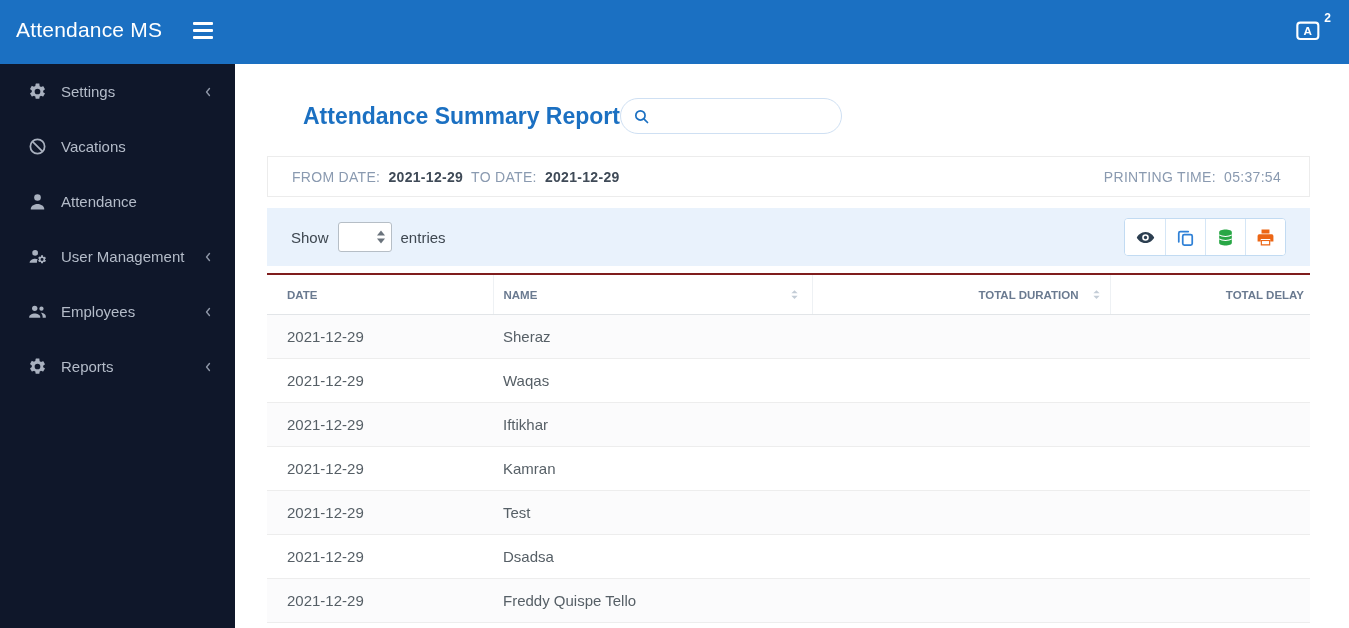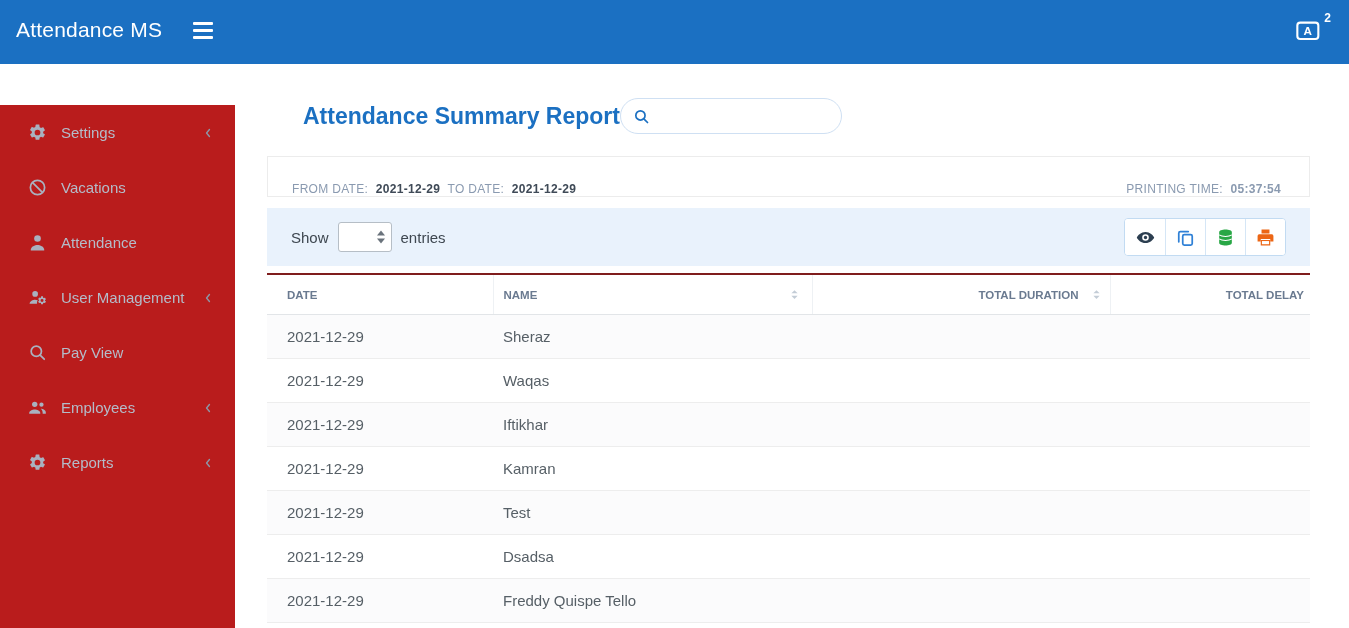--- a/index.html
+++ b/index.html
@@ -16,40 +16,40 @@
   .lang-btn { position: relative; background: none; border: none; cursor: pointer; color: #fff; display:flex; align-items:center; }
   .lang-badge { position: absolute; top: -9px; right: -8px; color: #fff; font-size: 12px; font-weight: bold; }
   .user-menu { display: flex; align-items: center; gap: 10px; cursor: pointer; color: #fff; }
   .avatar { width: 40px; height: 40px; border-radius: 50%; overflow: hidden; background: #dfe6ec; flex: none; }
   .avatar svg { width: 100%; height: 100%; display: block; }
   .welcome { font-size: 13.5px; line-height: 1.35; }
   .chev-down { width: 14px; height: 14px; color: #fff; }
 
   
   .layout { display: flex; height: 564px; }
-  .sidebar { width: 235px; min-width: 235px; background: #b91c1c; margin-top: 41px; }
+  .sidebar { width: 235px; min-width: 235px; background: #0f172a; }
   .nav-item { height: 55px; display: flex; align-items: center; gap: 14px; padding: 0 20px 0 28px; color: #b4bcc9; font-size: 15px; cursor: pointer; }
   .nav-icon { width: 19px; height: 19px; color: #a9b1bf; flex: none; display: flex; }
   .nav-icon svg { width: 100%; height: 100%; }
   .nav-chevron { margin-left: auto; width: 14px; height: 14px; color: #8d96a6; flex: none; }
 
   .main { flex: 1; padding: 0 39px 0 32px; background: #fff; }
 
   
   .title-row { display: flex; align-items: center; justify-content: flex-start; margin-top: 34px; margin-left: 36px; }
   .page-title { color: #1b70c2; font-size: 23px; font-weight: 700; }
   .search-pill { width: 222px; height: 36px; border: 1px solid #cfe0f3; border-radius: 18px; display: flex; align-items: center; padding: 0 12px; gap: 8px; background: #fff; }
   .search-pill svg { width: 17px; height: 17px; color: #1b70c2; flex: none; }
   .search-pill input { border: none; outline: none; flex: 1; min-width: 0; font-size: 14px; font-family: inherit; background: transparent; color: #333; }
 
   
-  .meta-bar { margin-top: 22px; border: 1px solid #ececec; background: #fff; height: 41px; display: flex; align-items: flex-end; justify-content: space-between; padding: 0 24px; font-size: 12px; color: #8a9ab0; letter-spacing: .3px; }
+  .meta-bar { margin-top: 22px; border: 1px solid #ececec; background: #fff; height: 41px; display: flex; align-items: center; justify-content: space-between; padding: 0 24px; font-size: 14px; color: #8a9ab0; letter-spacing: .3px; }
   .meta-left span, .meta-right span { margin-right: 4px; }
   .meta-val { color: #3f4a57; font-weight: 700; }
-  .meta-time { font-weight: 700; color: #8a9ab0; }
+  .meta-time { font-weight: 400; color: #8a9ab0; }
 
   
   .toolbar { margin-top: 11px; background: #e9f2fc; height: 58px; display: flex; align-items: center; padding: 0 24px; }
   .show-group { display: flex; align-items: center; gap: 9px; font-size: 15px; color: #3e4750; }
   .select-wrap { position: relative; width: 54px; height: 30px; border: 1px solid #b6bec6; border-radius: 3px; background: #fff; display: flex; }
   .select-wrap select { appearance: none; -webkit-appearance: none; border: none; outline: none; width: 100%; background: transparent; padding: 0 18px 0 8px; font-size: 14px; font-family: inherit; }
   .spin { position: absolute; right: 6px; top: 50%; transform: translateY(-50%); display: flex; flex-direction: column; gap: 3px; pointer-events: none; }
   .spin i { display: block; width: 0; height: 0; border-left: 4px solid transparent; border-right: 4px solid transparent; }
   .spin i.up { border-bottom: 5px solid #6a737c; }
   .spin i.down { border-top: 5px solid #6a737c; }
@@ -147,29 +147,20 @@
               <path d="M19.14,12.94a7.07,7.07,0,0,0,.05-.94,7.07,7.07,0,0,0-.05-.94l2.03-1.58a.5.5,0,0,0,.12-.64l-1.92-3.32a.5.5,0,0,0-.61-.22l-2.39,1a7.26,7.26,0,0,0-1.62-.94l-.36-2.54A.5.5,0,0,0,13.9,2H10.1a.5.5,0,0,0-.49.42L9.25,4.96a7.26,7.26,0,0,0-1.62.94l-2.39-1a.5.5,0,0,0-.61.22L2.71,8.44a.5.5,0,0,0,.12.64l2.03,1.58a7.07,7.07,0,0,0-.05.94,7.07,7.07,0,0,0,.05.94L2.83,14.12a.5.5,0,0,0-.12.64l1.92,3.32a.5.5,0,0,0,.61.22l2.39-1a7.26,7.26,0,0,0,1.62.94l.36,2.54a.5.5,0,0,0,.49.42h3.8a.5.5,0,0,0,.49-.42l.36-2.54a7.26,7.26,0,0,0,1.62-.94l2.39,1a.5.5,0,0,0,.61-.22l1.92-3.32a.5.5,0,0,0-.12-.64ZM12,15.6A3.6,3.6,0,1,1,15.6,12,3.6,3.6,0,0,1,12,15.6Z"></path>
             </g>
           </svg>
       </span>
       <span>User Management</span>
       <svg class="nav-chevron" viewBox="0 0 24 24" fill="none" stroke="currentColor" stroke-width="2.4" stroke-linecap="round" stroke-linejoin="round">
           <polyline points="14.5 6 9.5 12 14.5 18"></polyline>
         </svg>
     </div>
 
-    <div class="nav-item">
-      <span class="nav-icon">
-        <svg viewBox="0 0 24 24" fill="none" stroke="currentColor" stroke-width="2.2" stroke-linecap="round">
-            <circle cx="10.5" cy="10.5" r="6.5"></circle>
-            <line x1="15.3" y1="15.3" x2="20.5" y2="20.5"></line>
-          </svg>
-      </span>
-      <span>Pay View</span>
-    </div>
 
     <div class="nav-item">
       <span class="nav-icon">
         <svg viewBox="0 0 24 24" fill="currentColor">
             <circle cx="8.5" cy="8" r="3.4"></circle>
             <path d="M1.5 19c0-3 4-4.6 7-4.6s7 1.6 7 4.6v1h-14z"></path>
             <circle cx="17" cy="8.5" r="2.7"></circle>
             <path d="M16.2 13.7c2.6.2 6.3 1.6 6.3 4.3v2h-4v-1.5c0-1.9-1-3.6-2.3-4.8z"></path>
           </svg>
       </span>

